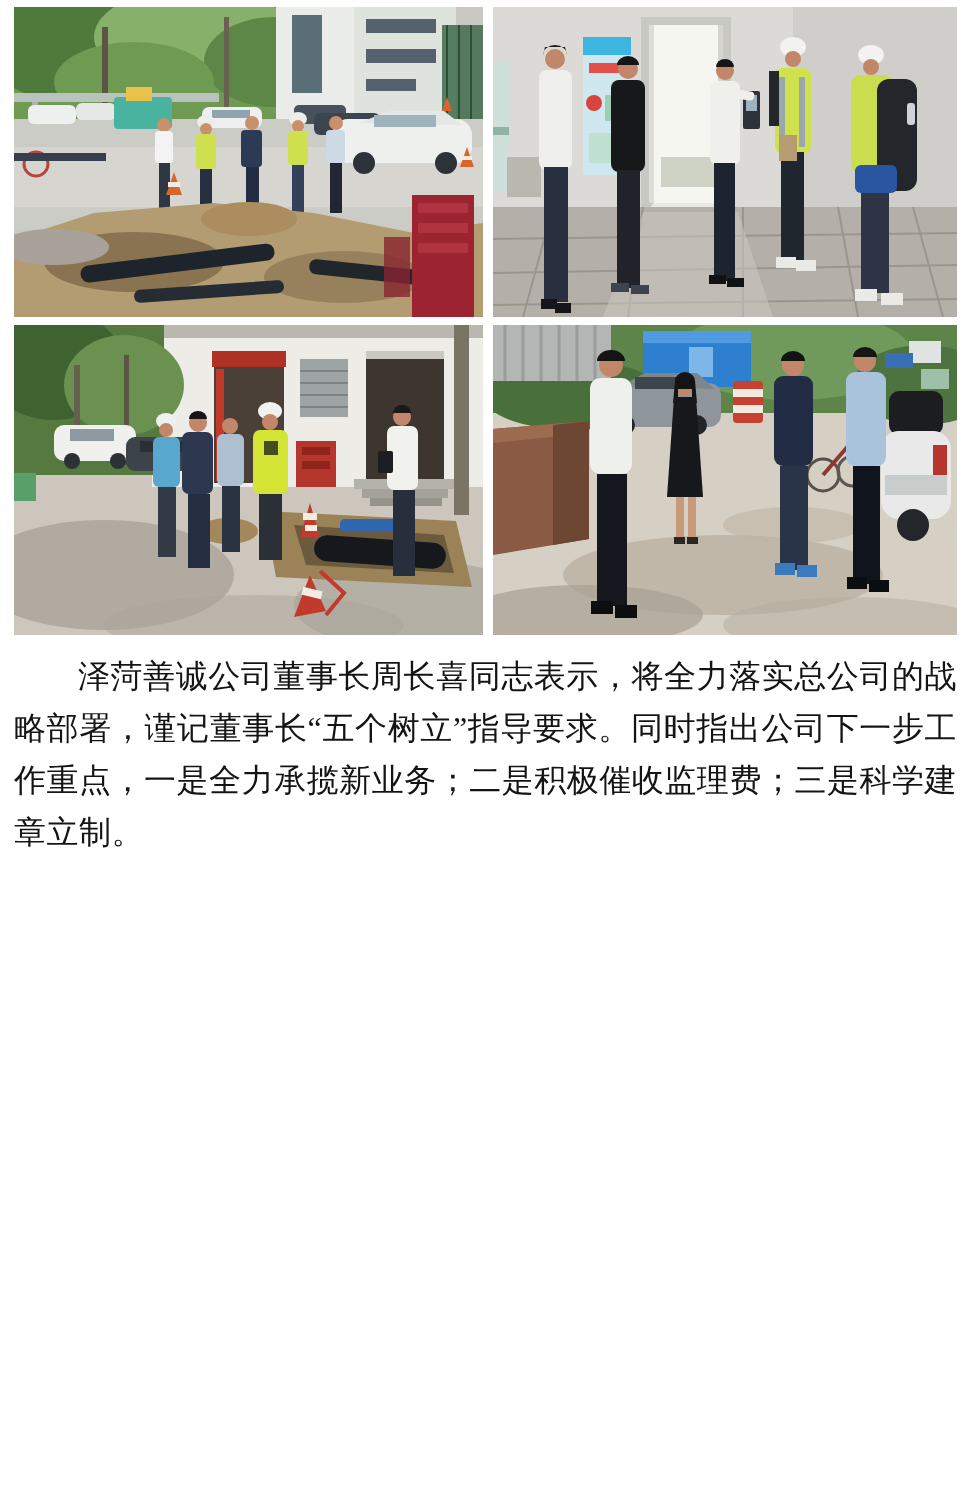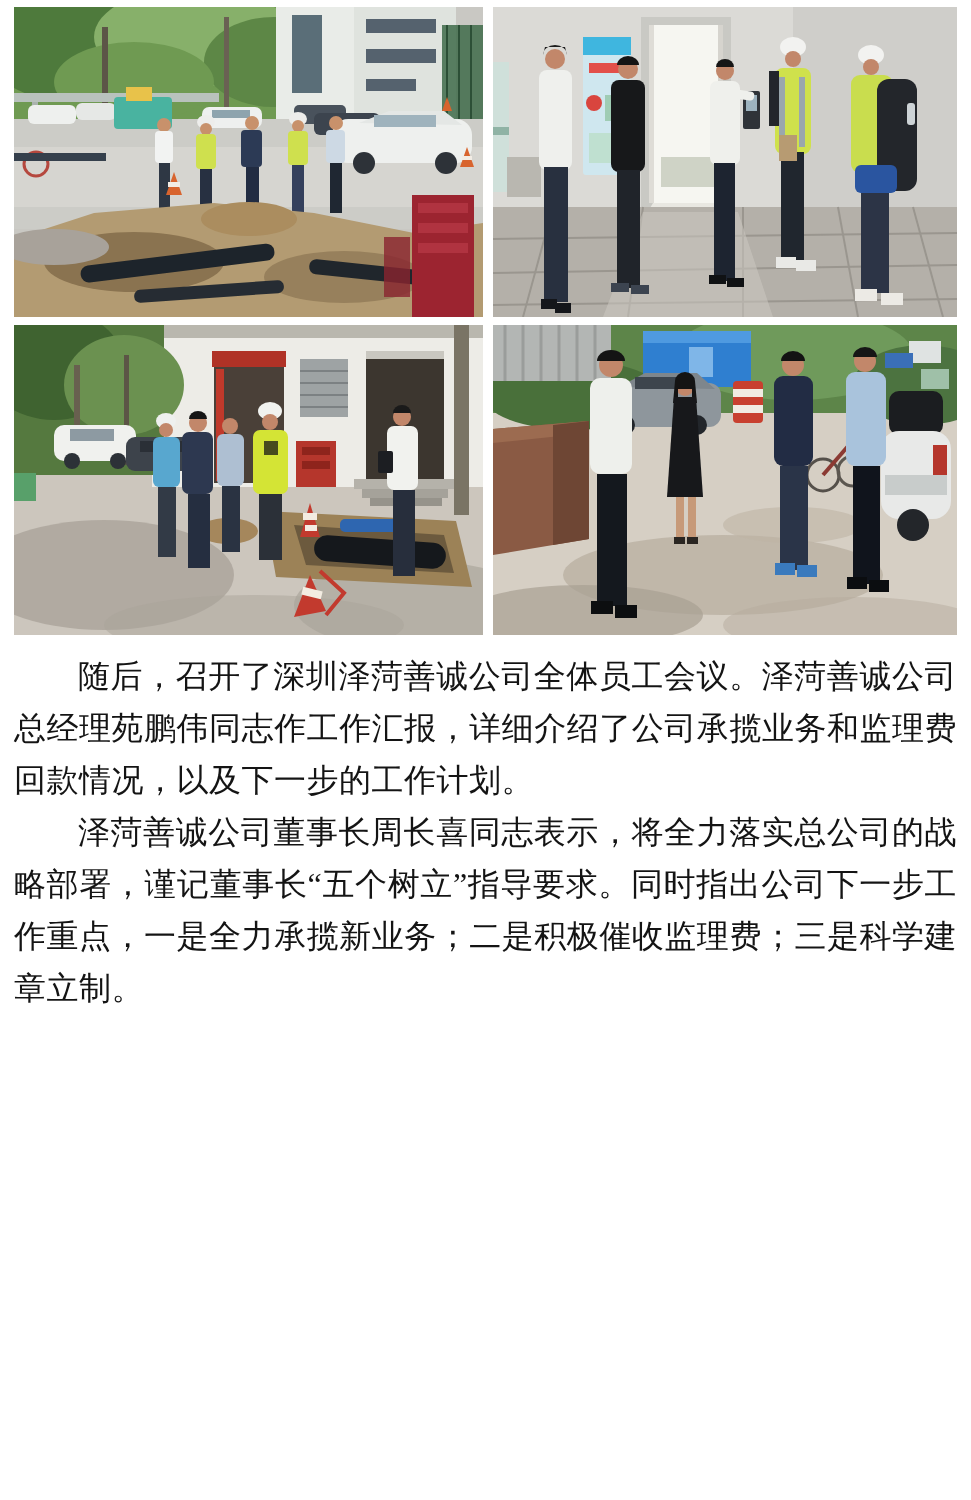--- a/index.html
+++ b/index.html
@@ -373,15 +373,14 @@
       <path d="M360 32 a12 10 0 0 1 24 0 Z" fill="#161616"></path>
       <rect x="353" y="47" width="40" height="94" rx="9" fill="#a9c3dc"></rect>
       <rect x="360" y="141" width="27" height="118" fill="#10141c"></rect>
       <rect x="354" y="252" width="20" height="12" fill="#0b0d10"></rect>
       <rect x="376" y="255" width="20" height="12" fill="#0b0d10"></rect>
     </svg>
   </figure>
 </div>
 
 <div class="article">
-  <p>随后，召开了深圳泽菏善诚公司全体员工会议。泽菏善诚公司总经理苑鹏伟同志作工作汇报，详细介绍了公司承揽业务和监理费回款情况，以及下一步的工作计划。</p>
   <p>泽菏善诚公司董事长周长喜同志表示，将全力落实总公司的战略部署，谨记董事长“五个树立”指导要求。同时指出公司下一步工作重点，一是全力承揽新业务；二是积极催收监理费；三是科学建章立制。</p>
 </div>
 
 </body></html>

